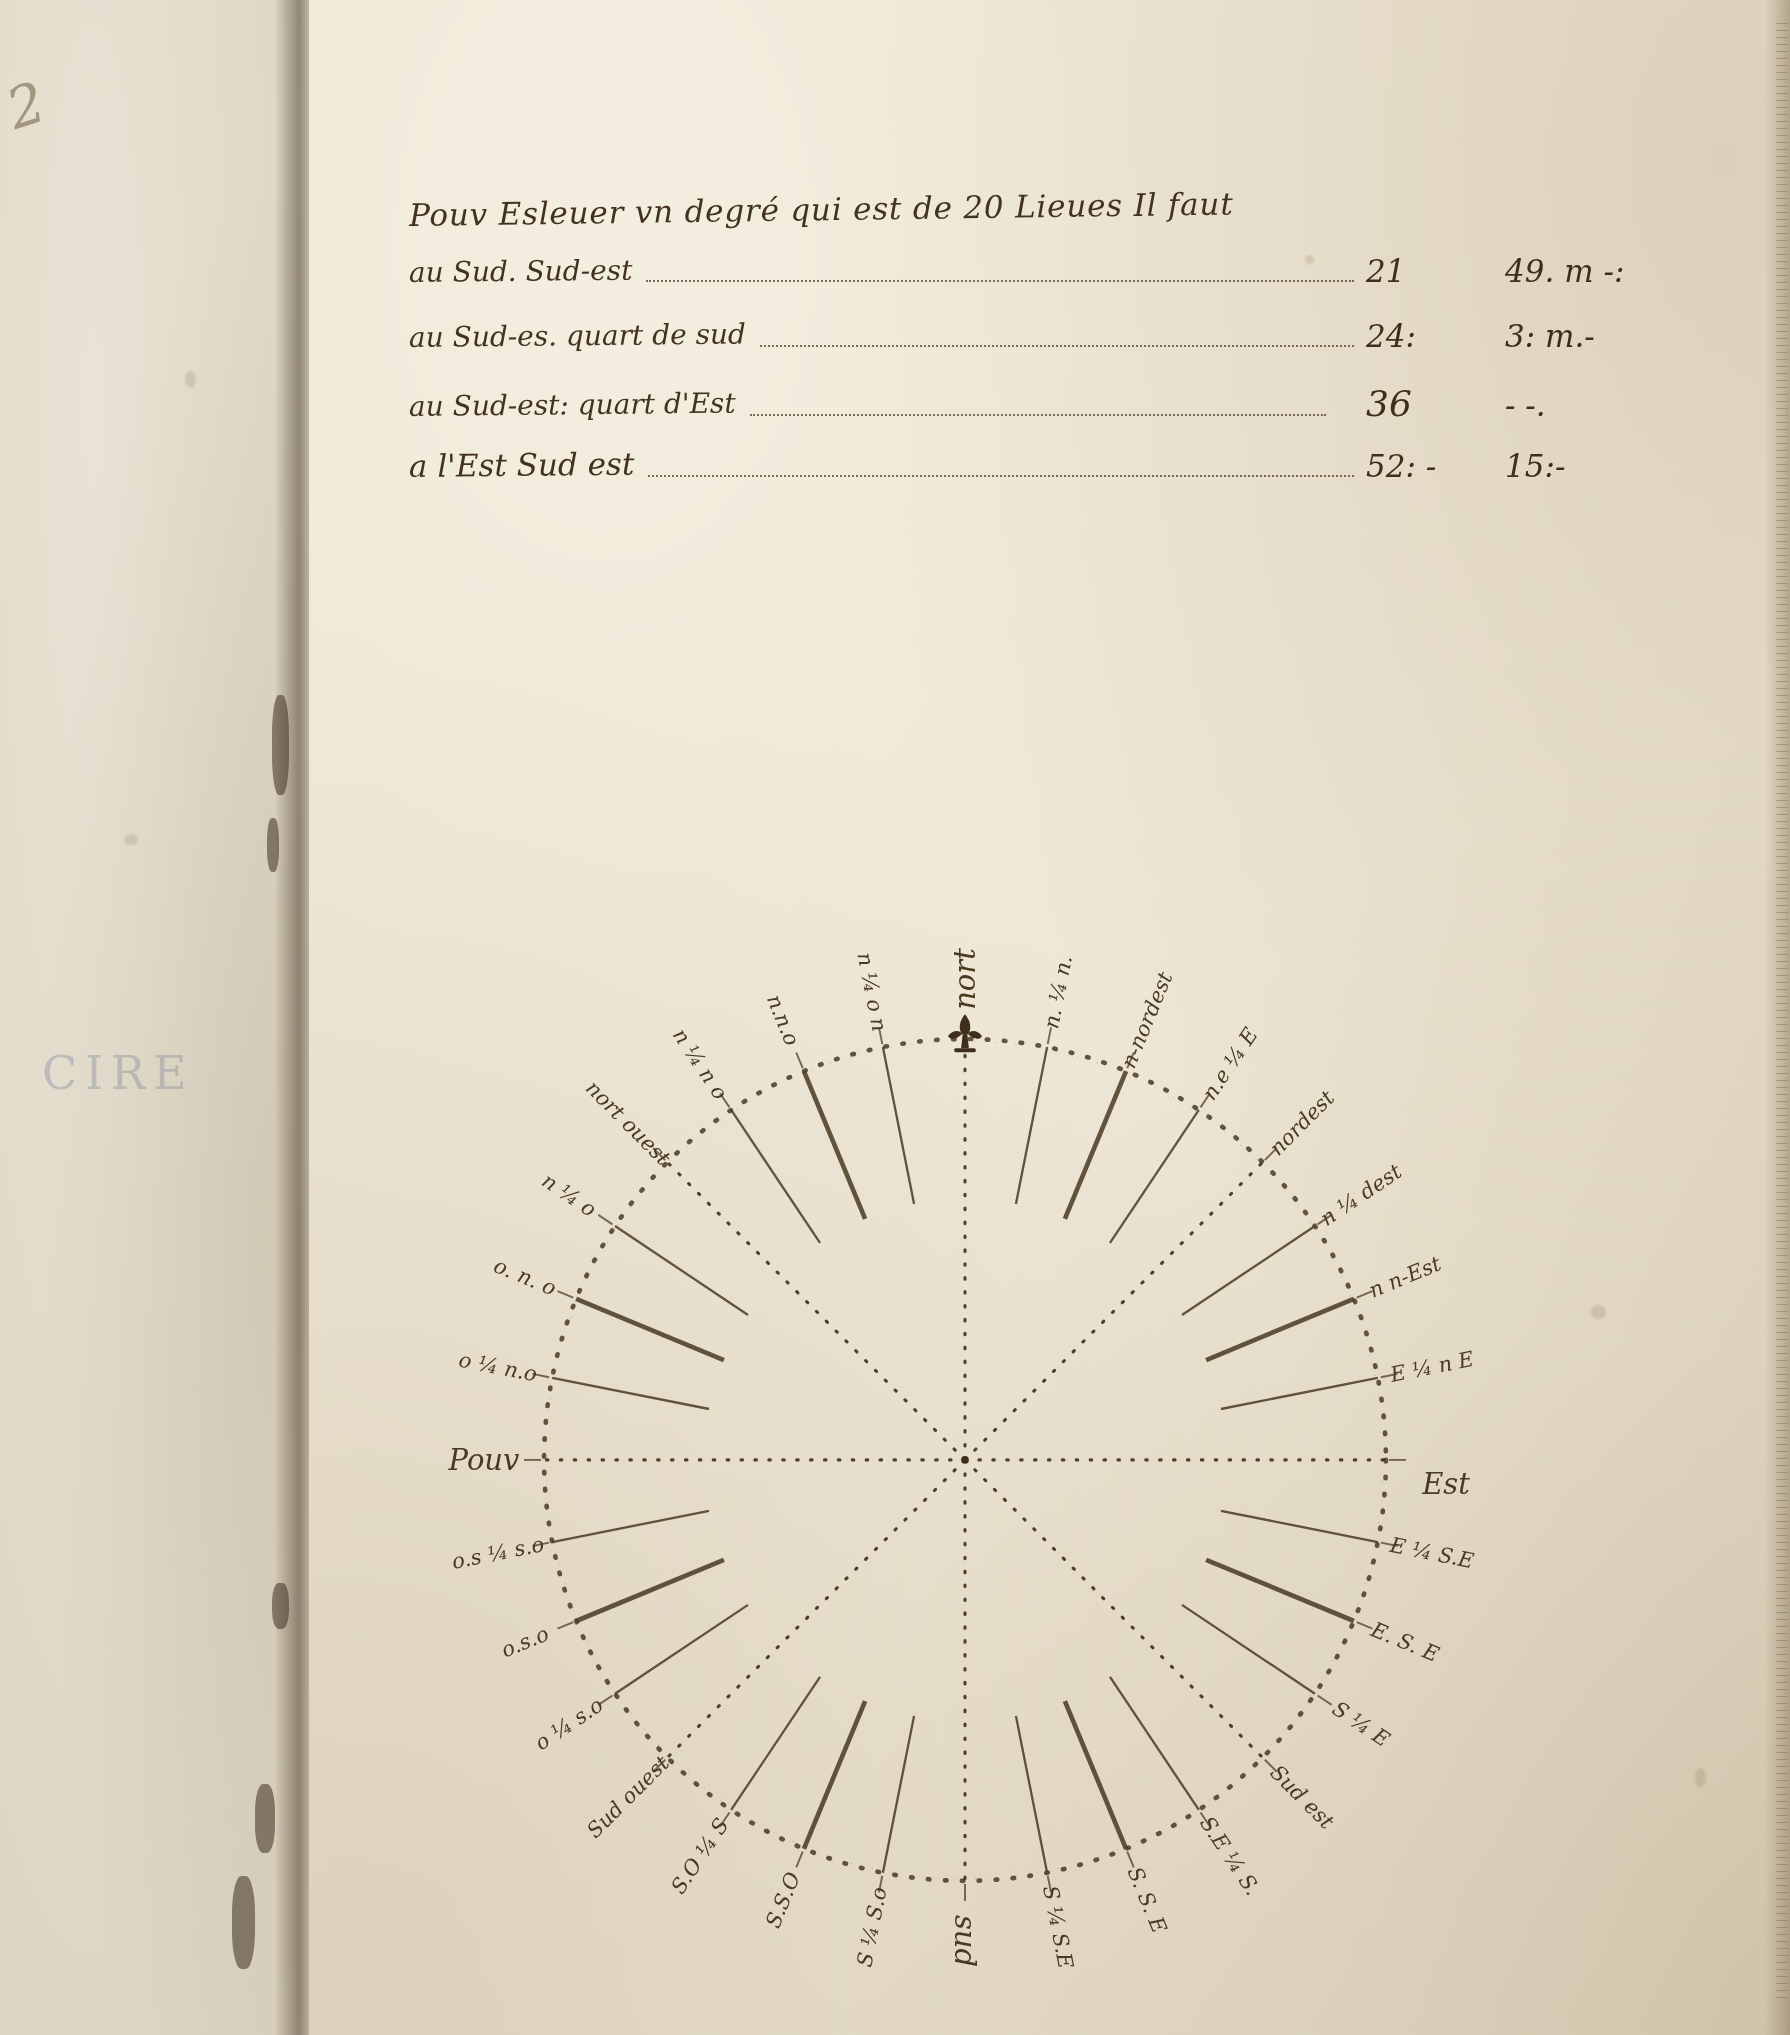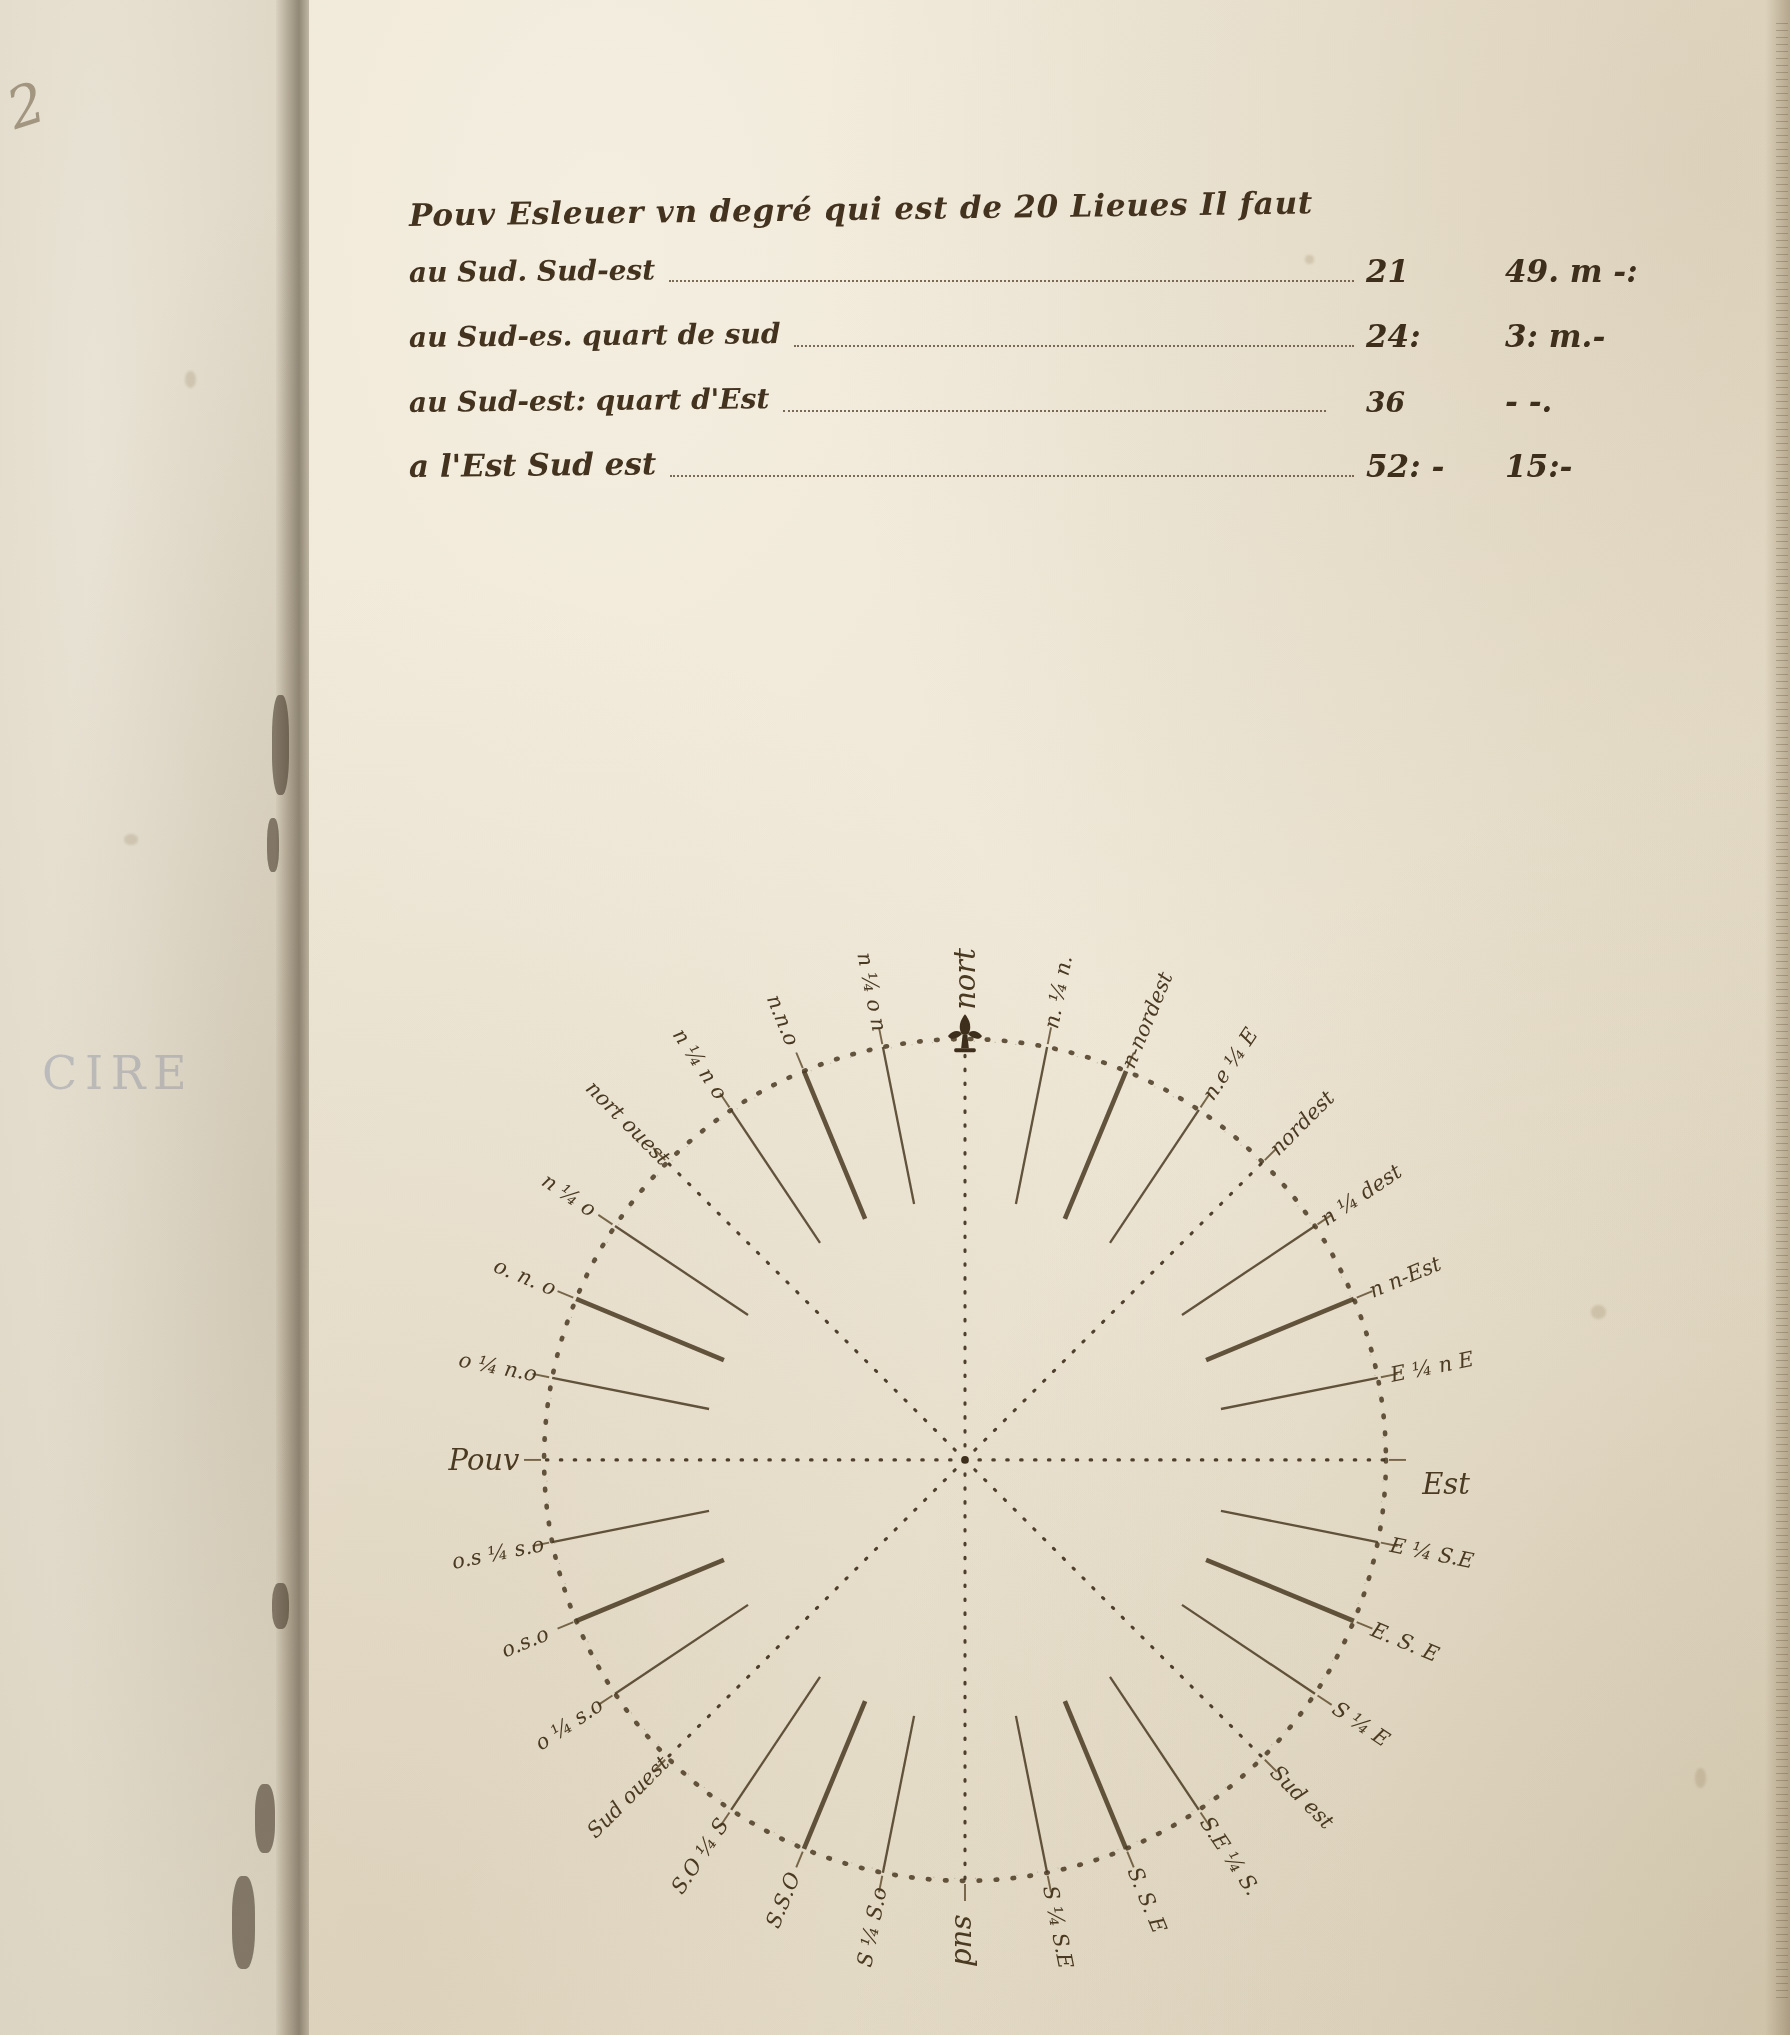--- a/index.html
+++ b/index.html
@@ -99,21 +99,20 @@
     font-style: italic;
     opacity: 0.55;
   }
 
   
   #table-area {
     position: absolute;
     left: 409px;
     top: 197px;
     width: 1328px;
-    font-weight: bold;
   }
   .title-line {
     font-size: 31px;
     letter-spacing: 0.8px;
     color: #42321e;
     white-space: nowrap;
     transform: rotate(-0.8deg);
     transform-origin: left center;
   }
   .row {
@@ -216,21 +215,21 @@
       <span class="hand label">au Sud-es. quart de sud</span>
       <span class="leader"></span>
       <span class="hand v1">24:</span>
       <span class="hand v2">3: m.-</span>
     </div>
 
 
     <div class="row">
       <span class="hand label">au Sud-est: quart d'Est</span>
       <span class="leader"></span>
-      <span class="hand v1" style="font-size:28px;margin-left:28px;">36</span>
+      <span class="hand v1" style="font-size:36px;margin-left:28px;">36</span>
       <span class="hand v2">- -.</span>
     </div>
 
     <div class="row">
       <span class="hand label" style="font-size:31px;">a l'Est Sud est</span>
       <span class="leader"></span>
       <span class="hand v1">52: -</span>
       <span class="hand v2">15:-</span>
     </div>
 

